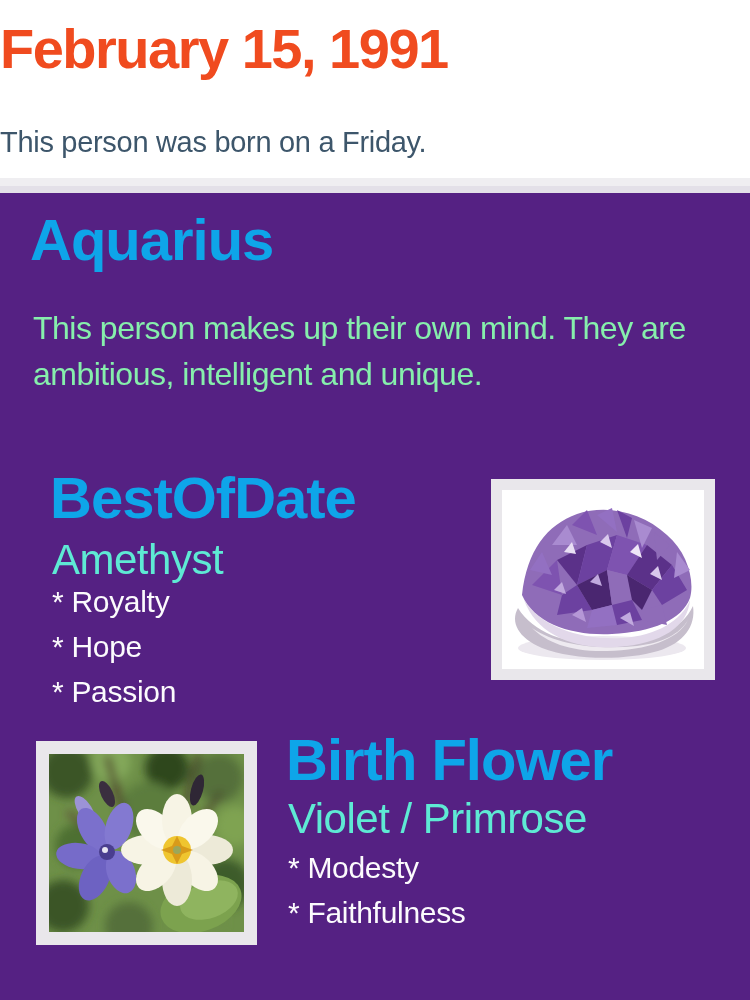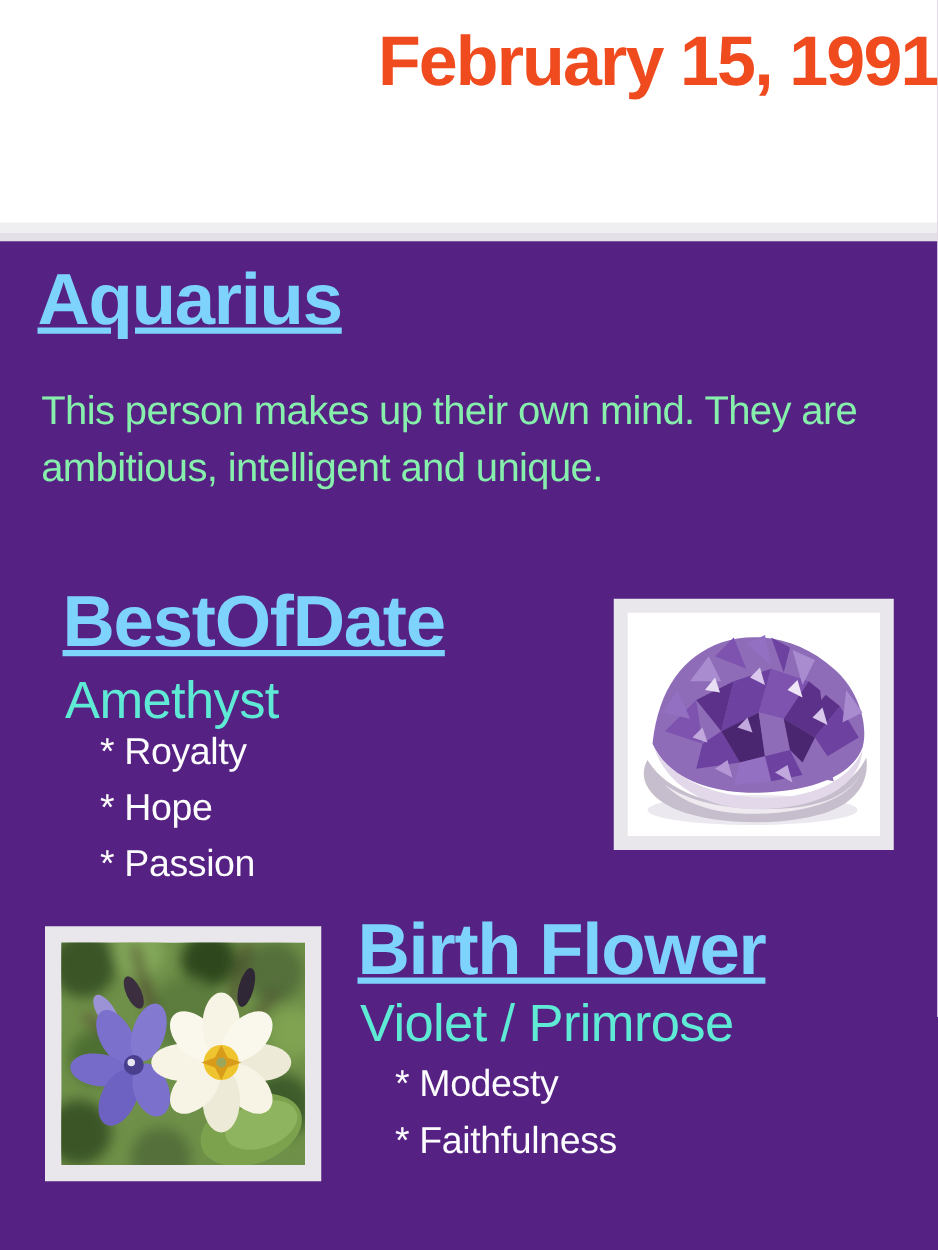--- a/index.html
+++ b/index.html
@@ -6,21 +6,21 @@
   html, body { background: #ffffff; }
   .page {
     position: relative;
     width: 750px;
     height: 1000px;
     overflow: hidden;
     font-family: "Liberation Sans", sans-serif;
     background: #ffffff;
   }
   
-  .header { position: absolute; top: 0; left: 0; width: 750px; height: 178px; background: #ffffff; text-align: right; }
+  .header { position: absolute; top: 0; left: 0; width: 750px; height: 178px; background: #ffffff; text-align: left; }
   .date-title {
     position: absolute; top: 18px; left: 0; width: 750px;
     font-size: 56px; font-weight: bold; letter-spacing: -1.5px;
     color: #F04B1F; line-height: 1.1;
   }
   .site-summary {
     position: absolute; top: 84px; left: 0; width: 750px;
     font-size: 33px; font-weight: normal; letter-spacing: -0.5px;
     color: #1F1F1F; line-height: 1.1;
   }
@@ -34,34 +34,34 @@
     position: absolute; top: 178px; left: 0; width: 750px; height: 15px;
     background: linear-gradient(to bottom, #EFEEF1 0%, #EFEEF1 55%, #E3E0E8 55%, #E3E0E8 100%);
   }
   
   .panel {
     position: absolute; top: 193px; left: 0; width: 750px; height: 807px;
     background: #552183; color: #FCFBFD;
   }
   .big-heading {
     font-size: 58px; font-weight: bold; letter-spacing: -1px;
-    color: #7dd3fc; line-height: 1.15; white-space: nowrap; text-decoration: underline;
+    color: #0ea5e9; line-height: 1.15; white-space: nowrap;
   }
   .zodiac-title { position: absolute; left: 30px; top: 14px; }
   .zodiac-desc {
     position: absolute; left: 33px; top: 112px; width: 665px;
     font-size: 32px; line-height: 46px; letter-spacing: -0.5px; color: #86efac;
   }
   .birthstone-title { position: absolute; left: 50px; top: 272px; }
   .name-line {
     font-size: 42px; font-weight: normal; letter-spacing: -0.5px;
     color: #5eead4; line-height: 1.1; white-space: nowrap;
   }
   .birthstone-name { position: absolute; left: 52px; top: 344px; }
-  .traits { list-style: none; margin-left: 28px; }
+  .traits { list-style: none; }
   .traits li {
     font-size: 30px; letter-spacing: -0.3px; color: #FCFBFD;
     line-height: 30px; margin-bottom: 15px; white-space: nowrap;
   }
   .birthstone-traits { position: absolute; left: 52px; top: 394px; }
   .flower-title { position: absolute; left: 286px; top: 534px; }
   .flower-name { position: absolute; left: 288px; top: 603px; }
   .flower-traits { position: absolute; left: 288px; top: 660px; }
   
   .photo-frame {
@@ -71,20 +71,21 @@
   .flower-frame { left: 36px; top: 548px; width: 221px; height: 204px; padding: 13px; }
   .photo-frame svg { display: block; width: 100%; height: 100%; }
 </style>
 </head>
 <body>
 
 <div class="page">
 
   <header class="header">
     <h1 class="date-title">February 15, 1991</h1>
+    <p class="born-line">This person was born on a Friday.</p>
   </header>
 
   <div class="divider"></div>
 
   <main class="panel">
 
     <section>
       <h2 class="big-heading zodiac-title">Aquarius</h2>
       <p class="zodiac-desc">This person makes up their own mind. They are ambitious, intelligent and unique.</p>
     </section>

